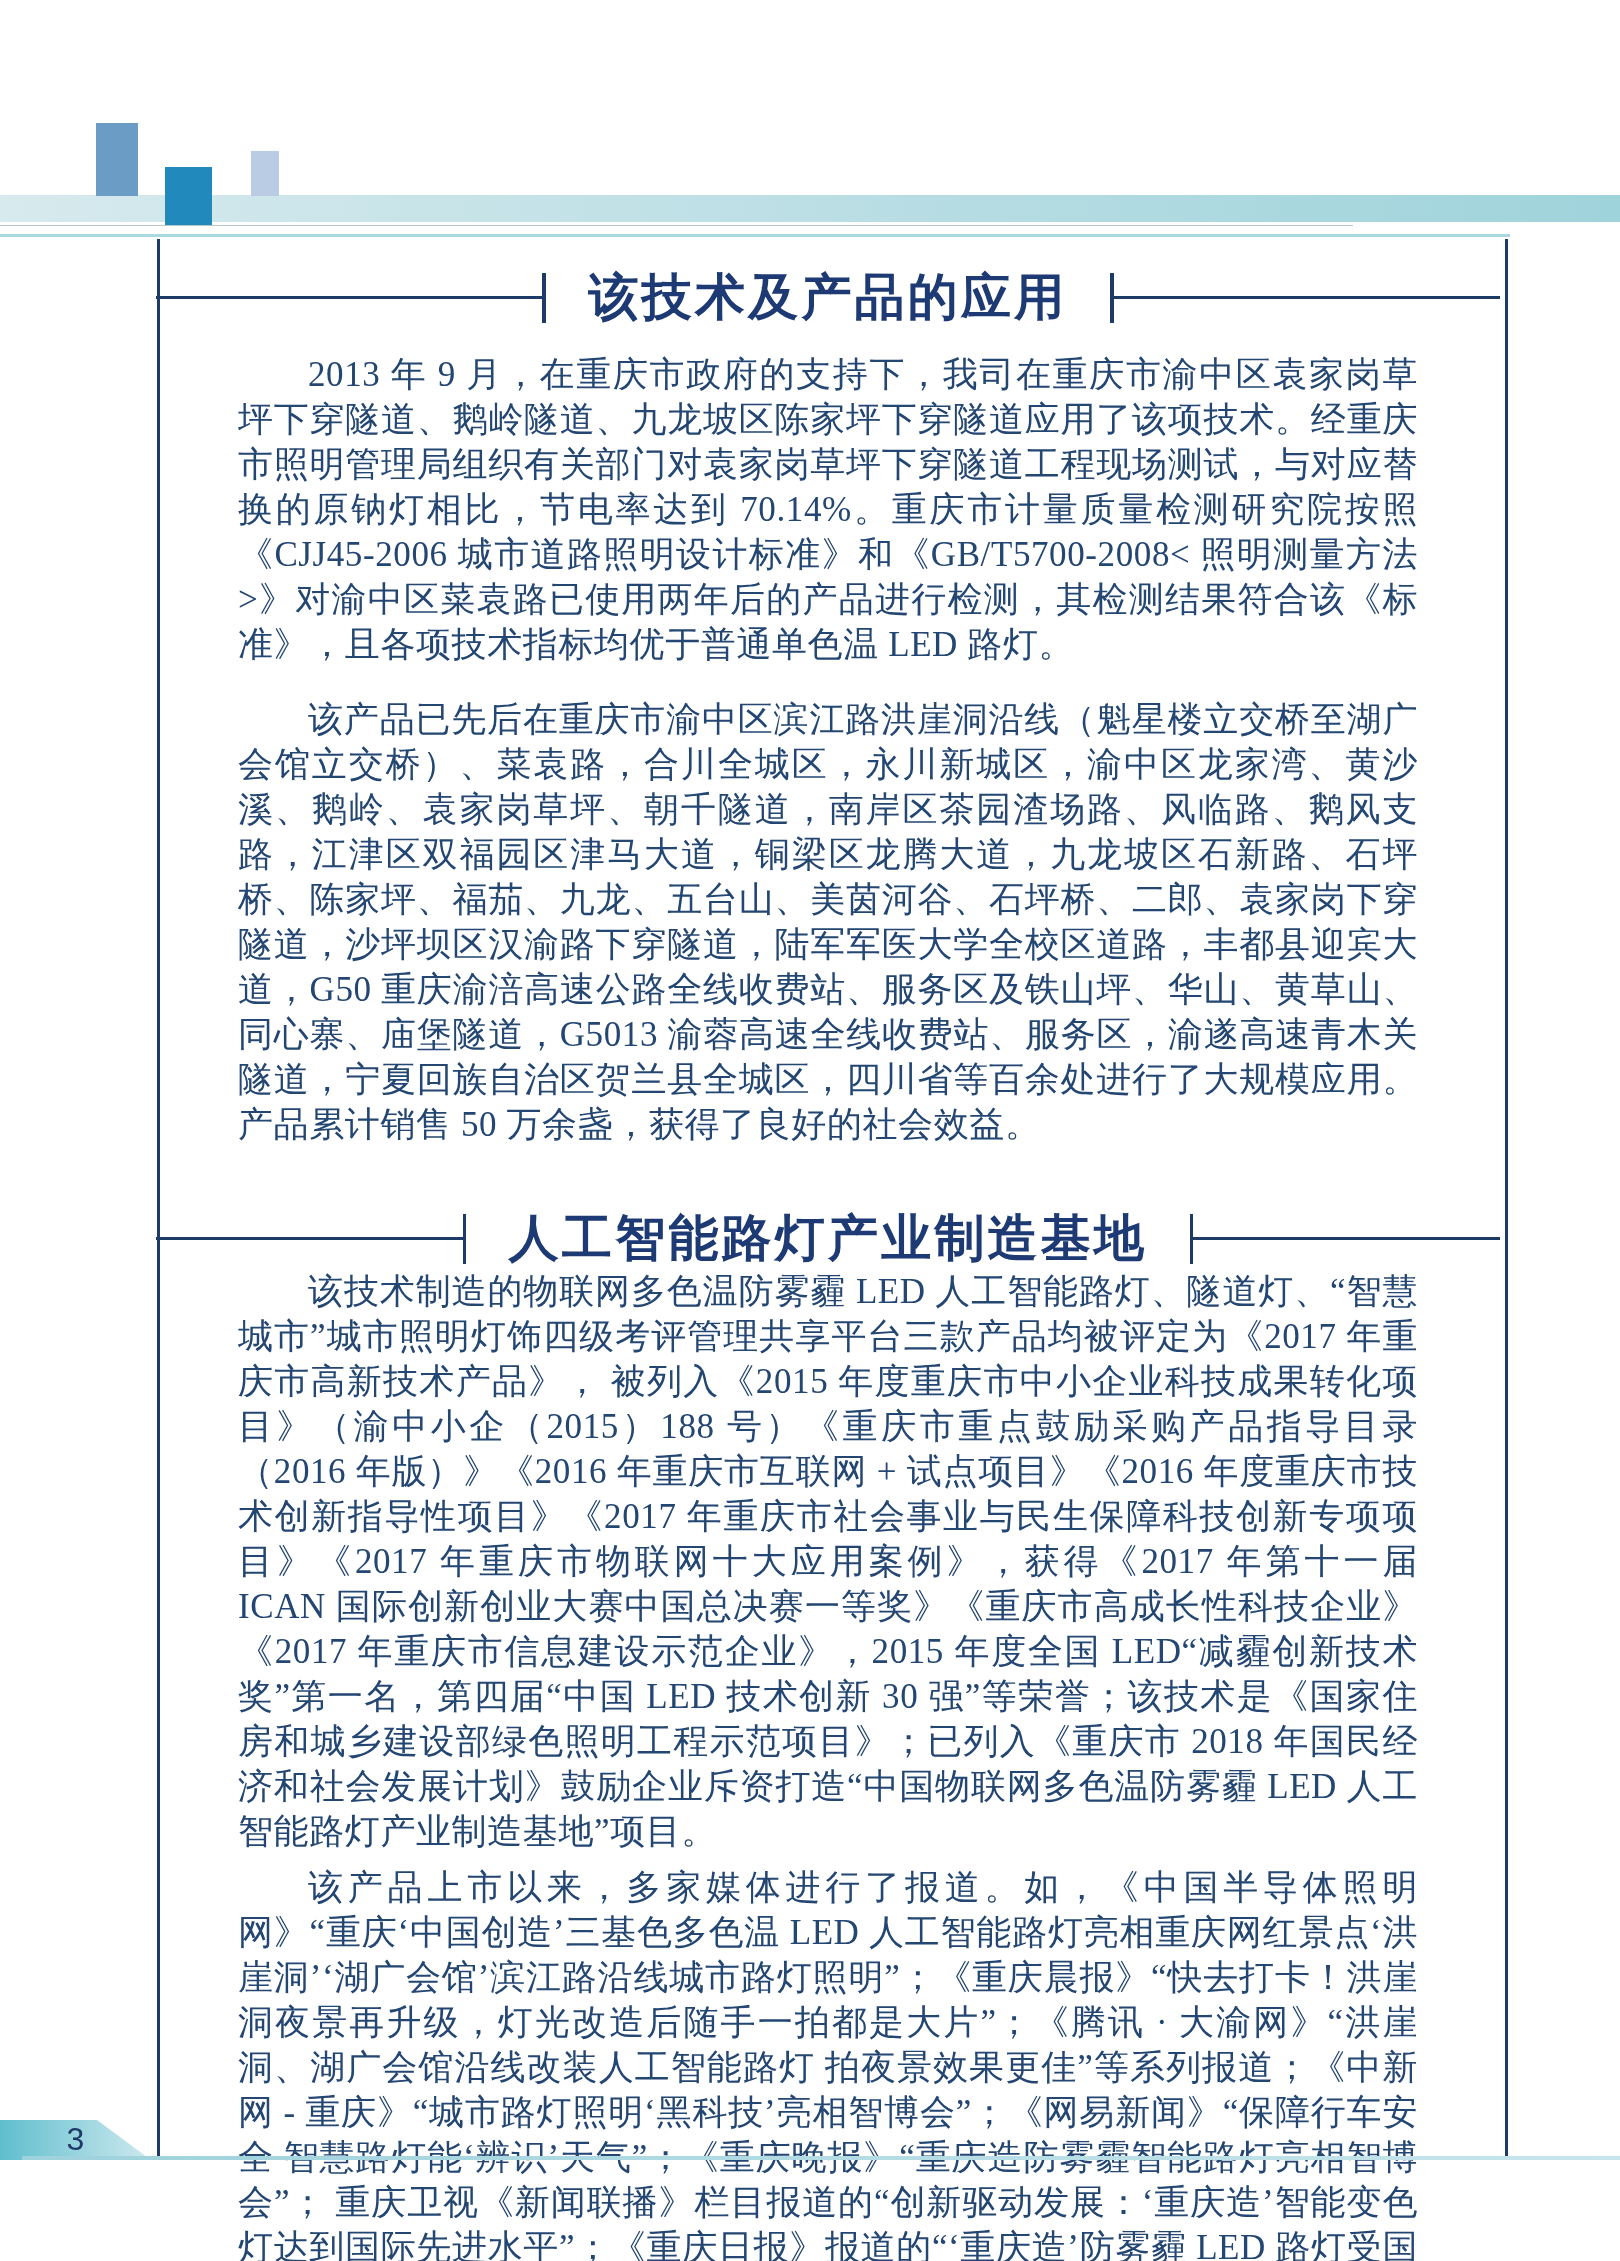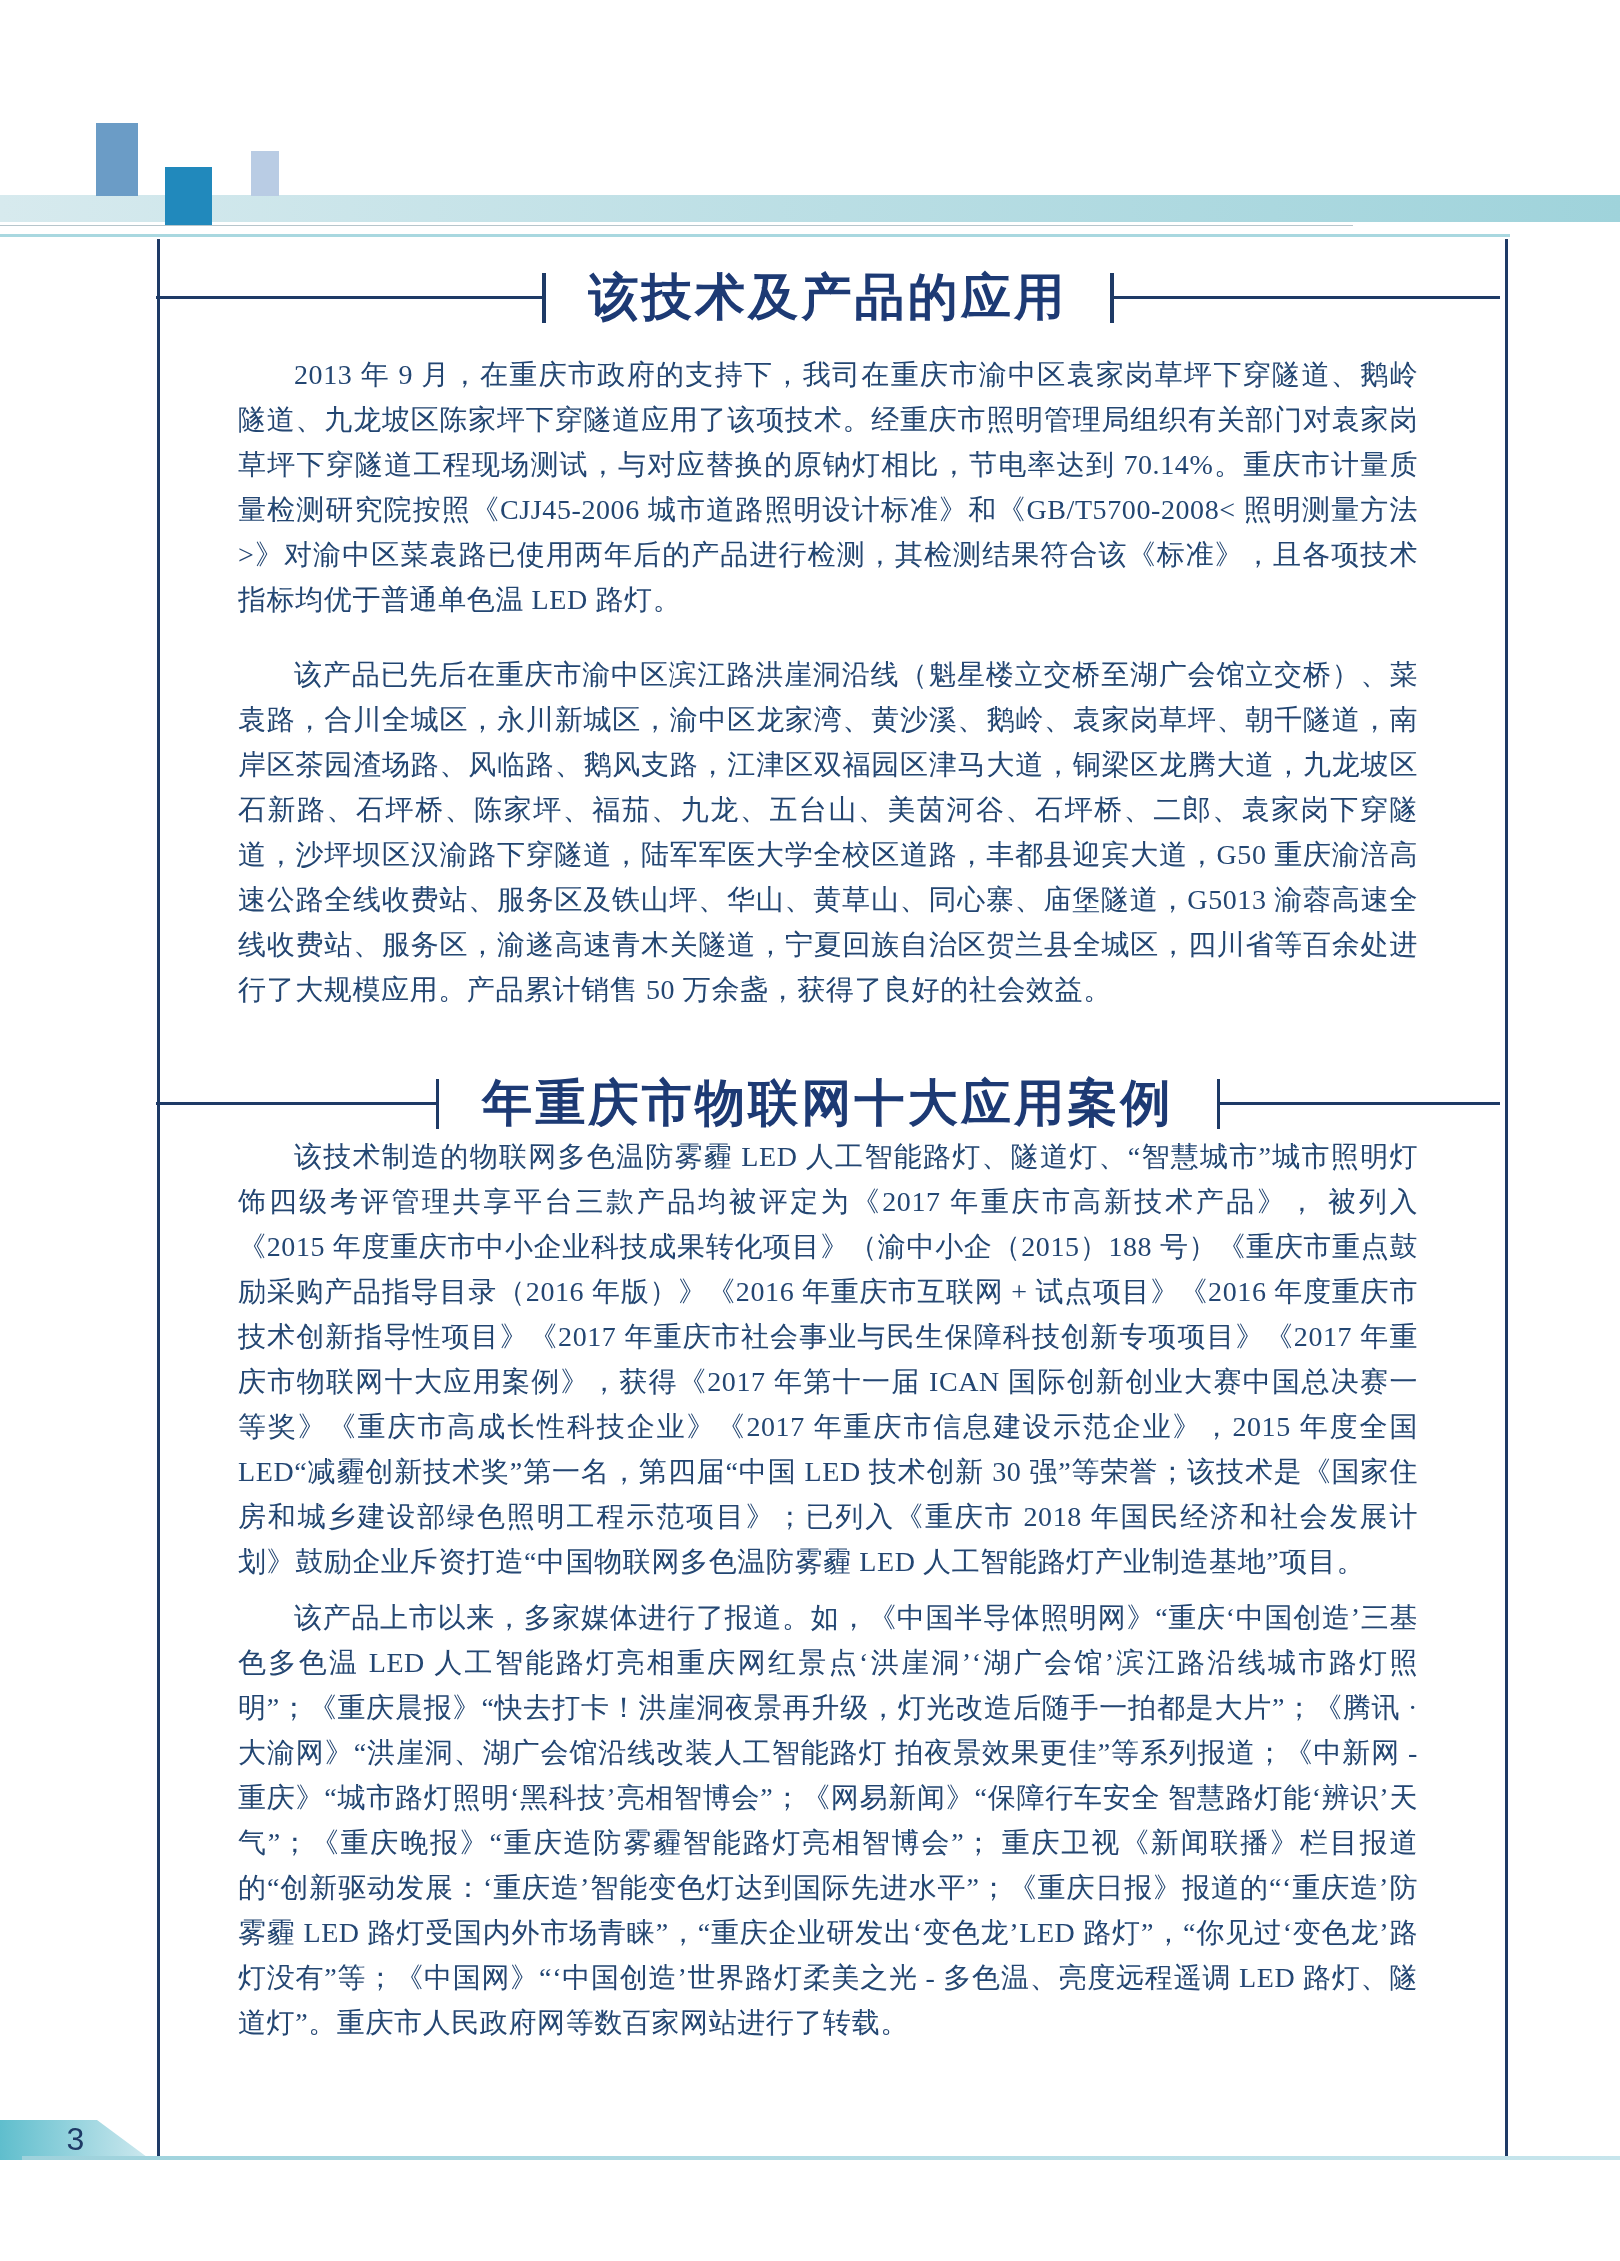--- a/index.html
+++ b/index.html
@@ -43,21 +43,21 @@
     color:var(--title-navy);
     margin:0 43px;
     white-space:nowrap;
   }
   .title-row.first  { margin-top:28px; }
   .title-row.second { margin-top:61px; }
 
   
   .para {
     margin:0 82px 0 82px;
-    font-size:28px;
+    font-size:35px;
     line-height:45px;
     letter-spacing:0.6px;
     color:var(--body-text);
     text-align:justify;
     text-indent:2em;
   }
   .para.p1 { margin-top:24px; }
   .para.p2 { margin-top:30px; }
   .para.p3 { }
   .para.p4 { margin-top:11px; }
@@ -103,21 +103,21 @@
       <span class="tick"></span>
       <span class="rule"></span>
     </div>
 
     <p class="para p1">2013 年 9 月，在重庆市政府的支持下，我司在重庆市渝中区袁家岗草坪下穿隧道、鹅岭隧道、九龙坡区陈家坪下穿隧道应用了该项技术。经重庆市照明管理局组织有关部门对袁家岗草坪下穿隧道工程现场测试，与对应替换的原钠灯相比，节电率达到 70.14%。重庆市计量质量检测研究院按照《CJJ45-2006 城市道路照明设计标准》和《GB/T5700-2008&lt; 照明测量方法 &gt;》对渝中区菜袁路已使用两年后的产品进行检测，其检测结果符合该《标准》，且各项技术指标均优于普通单色温 LED 路灯。</p>
     <p class="para p2">该产品已先后在重庆市渝中区滨江路洪崖洞沿线（魁星楼立交桥至湖广会馆立交桥）、菜袁路，合川全城区，永川新城区，渝中区龙家湾、黄沙溪、鹅岭、袁家岗草坪、朝千隧道，南岸区茶园渣场路、风临路、鹅风支路，江津区双福园区津马大道，铜梁区龙腾大道，九龙坡区石新路、石坪桥、陈家坪、福茄、九龙、五台山、美茵河谷、石坪桥、二郎、袁家岗下穿隧道，沙坪坝区汉渝路下穿隧道，陆军军医大学全校区道路，丰都县迎宾大道，G50 重庆渝涪高速公路全线收费站、服务区及铁山坪、华山、黄草山、同心寨、庙堡隧道，G5013 渝蓉高速全线收费站、服务区，渝遂高速青木关隧道，宁夏回族自治区贺兰县全城区，四川省等百余处进行了大规模应用。产品累计销售 50 万余盏，获得了良好的社会效益。</p>
 
     <div class="title-row second">
       <span class="rule"></span>
       <span class="tick"></span>
-      <h1 class="sec-title">年重庆市物联网十大应用案例</h1>
+      <h1 class="sec-title">人工智能路灯产业制造基地</h1>
       <span class="tick"></span>
       <span class="rule"></span>
     </div>
 
     <p class="para p3">该技术制造的物联网多色温防雾霾 LED 人工智能路灯、隧道灯、“智慧城市”城市照明灯饰四级考评管理共享平台三款产品均被评定为《2017 年重庆市高新技术产品》， 被列入《2015 年度重庆市中小企业科技成果转化项目》（渝中小企（2015）188 号）《重庆市重点鼓励采购产品指导目录（2016 年版）》《2016 年重庆市互联网 + 试点项目》《2016 年度重庆市技术创新指导性项目》《2017 年重庆市社会事业与民生保障科技创新专项项目》《2017 年重庆市物联网十大应用案例》，获得《2017 年第十一届 ICAN 国际创新创业大赛中国总决赛一等奖》《重庆市高成长性科技企业》《2017 年重庆市信息建设示范企业》，2015 年度全国 LED“减霾创新技术奖”第一名，第四届“中国 LED 技术创新 30 强”等荣誉；该技术是《国家住房和城乡建设部绿色照明工程示范项目》；已列入《重庆市 2018 年国民经济和社会发展计划》鼓励企业斥资打造“中国物联网多色温防雾霾 LED 人工智能路灯产业制造基地”项目。</p>
     <p class="para p4">该产品上市以来，多家媒体进行了报道。如，《中国半导体照明网》“重庆‘中国创造’三基色多色温 LED 人工智能路灯亮相重庆网红景点‘洪崖洞’‘湖广会馆’滨江路沿线城市路灯照明”；《重庆晨报》“快去打卡！洪崖洞夜景再升级，灯光改造后随手一拍都是大片”；《腾讯 · 大渝网》“洪崖洞、湖广会馆沿线改装人工智能路灯 拍夜景效果更佳”等系列报道；《中新网 - 重庆》“城市路灯照明‘黑科技’亮相智博会”；《网易新闻》“保障行车安全 智慧路灯能‘辨识’天气”；《重庆晚报》“重庆造防雾霾智能路灯亮相智博会”； 重庆卫视《新闻联播》栏目报道的“创新驱动发展：‘重庆造’智能变色灯达到国际先进水平”；《重庆日报》报道的“‘重庆造’防雾霾 LED 路灯受国内外市场青睐”，“重庆企业研发出‘变色龙’LED 路灯”，“你见过‘变色龙’路灯没有”等；《中国网》“‘中国创造’世界路灯柔美之光 - 多色温、亮度远程遥调 LED 路灯、隧道灯”。重庆市人民政府网等数百家网站进行了转载。</p>
 
   </div>
 
   <div class="page-tab"></div>

